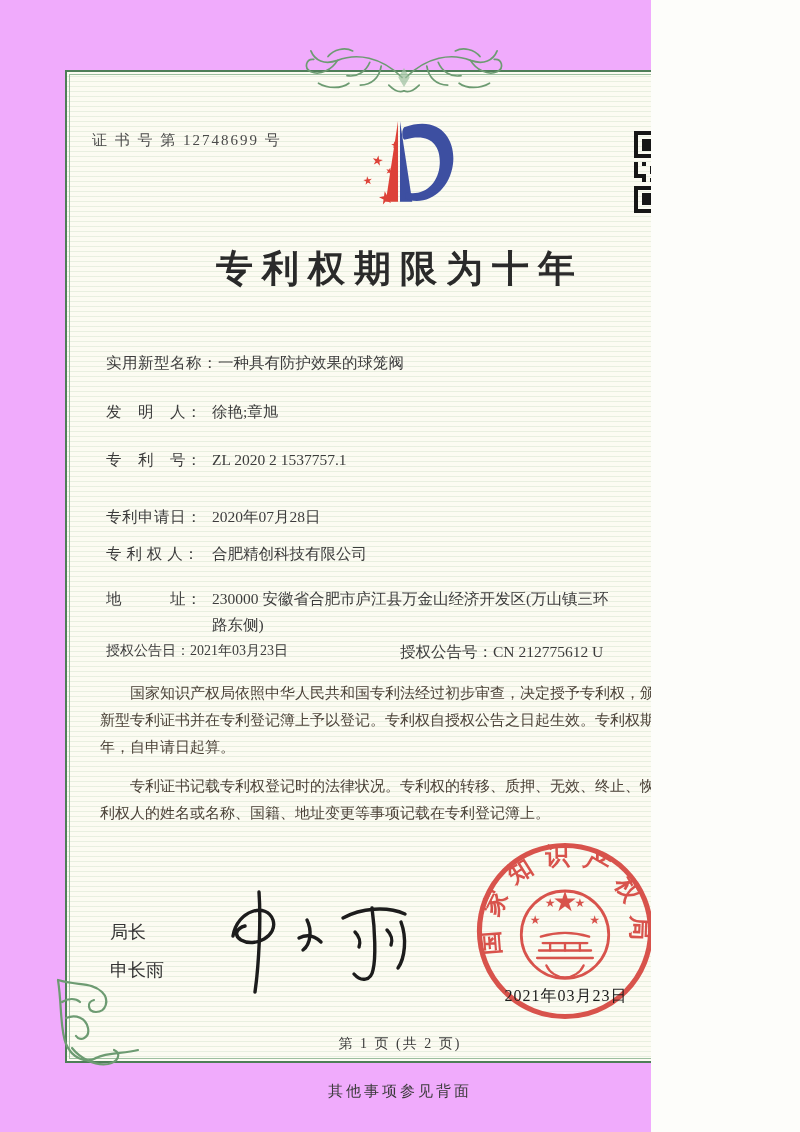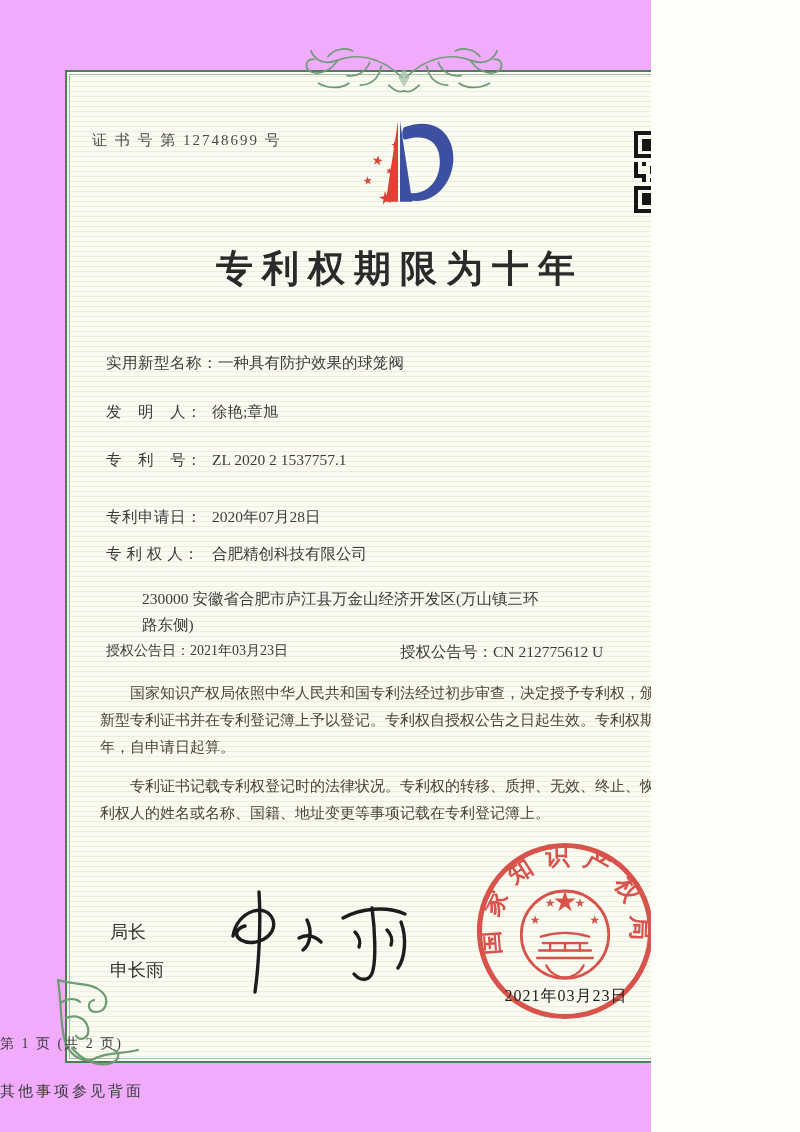--- a/index.html
+++ b/index.html
@@ -45,43 +45,43 @@
     text-align:center; font-size:37px; font-weight:600;
     letter-spacing:9px; color:#2a2a2a;
   }
 
   .row { position:absolute; left:106px; width:566px; display:flex;
          font-size:15.5px; color:#3c3c3c; line-height:26px; }
   .row .lab { flex:0 0 106px; letter-spacing:0.5px; white-space:nowrap; }
   .row .val { flex:1; }
   .row.r1 { top:350px; } .row.r2 { top:399px; } .row.r3 { top:447px; }
   .row.r4 { top:472px;margin-top:32px; } .row.r5 { top:541px;justify-content:center; }
-  .row.r6 { top:586px; } .row.r6 .val { max-width:404px;margin-left:36px; }
+  .row.r6 { top:586px; } .row.r6 .val { max-width:404px; }
 
   .grant-a { position:absolute; left:106px; top:642px; font-size:14px; color:#3c3c3c; }
   .grant-b { position:absolute; left:400px; top:642px; font-size:15.5px; color:#3c3c3c; }
 
   .paras { position:absolute; left:88px; top:668px; width:630px;
            font-size:15px; line-height:27px; color:#4b4238; }
   .paras p { margin:12px; text-indent:2em; }
 
   .signer { position:absolute; left:110px; top:920px; font-size:18px; color:#333; }
   .signer .name { margin-top:14px; }
 
   .signature { position:absolute; left:215px; top:886px; width:218px; height:112px; }
 
   .seal { position:absolute; left:472px; top:838px; width:186px; height:186px; opacity:0.92; }
   .seal-date {
     position:absolute; left:482px; top:986px; width:168px; z-index:5;
     text-align:center; font-size:16px; color:#1d1d1d; letter-spacing:1px;
   }
 
-  .page-info { position:absolute; left:0; top:1035px; width:800px; 
+  .page-info { position:absolute; left:0; top:1035px; width:800px; text-align:center;
                font-size:14px; color:#3c3c3c; letter-spacing:2px; }
-  .back-note { position:absolute; left:0; top:1082px; width:800px; text-align:left;
+  .back-note { position:absolute; left:0; top:1082px; width:800px; text-align:center;
                font-size:15px; color:#3a3a3a; letter-spacing:3px; }
 
   svg { display:block; }
 </style>
 </head>
 <body>
 
 <div class="page">
 
   <div class="inner-bg"></div>
@@ -298,20 +298,21 @@
   </div>
   <div class="row r4">
     <span class="lab">专利申请日：</span>
     <span class="val">2020年07月28日</span>
   </div>
   <div class="row r5">
     <span class="lab">专 利 权 人：</span>
     <span class="val">合肥精创科技有限公司</span>
   </div>
   <div class="row r6">
+    <span class="lab">地　　　址：</span>
     <span class="val">230000 安徽省合肥市庐江县万金山经济开发区(万山镇三环路东侧)</span>
   </div>
 
   <div class="grant-a">
     <span>授权公告日：</span><span>2021年03月23日</span>
   </div>
   <div class="grant-b">
     <span>授权公告号：</span><span>CN 212775612 U</span>
   </div>
 

